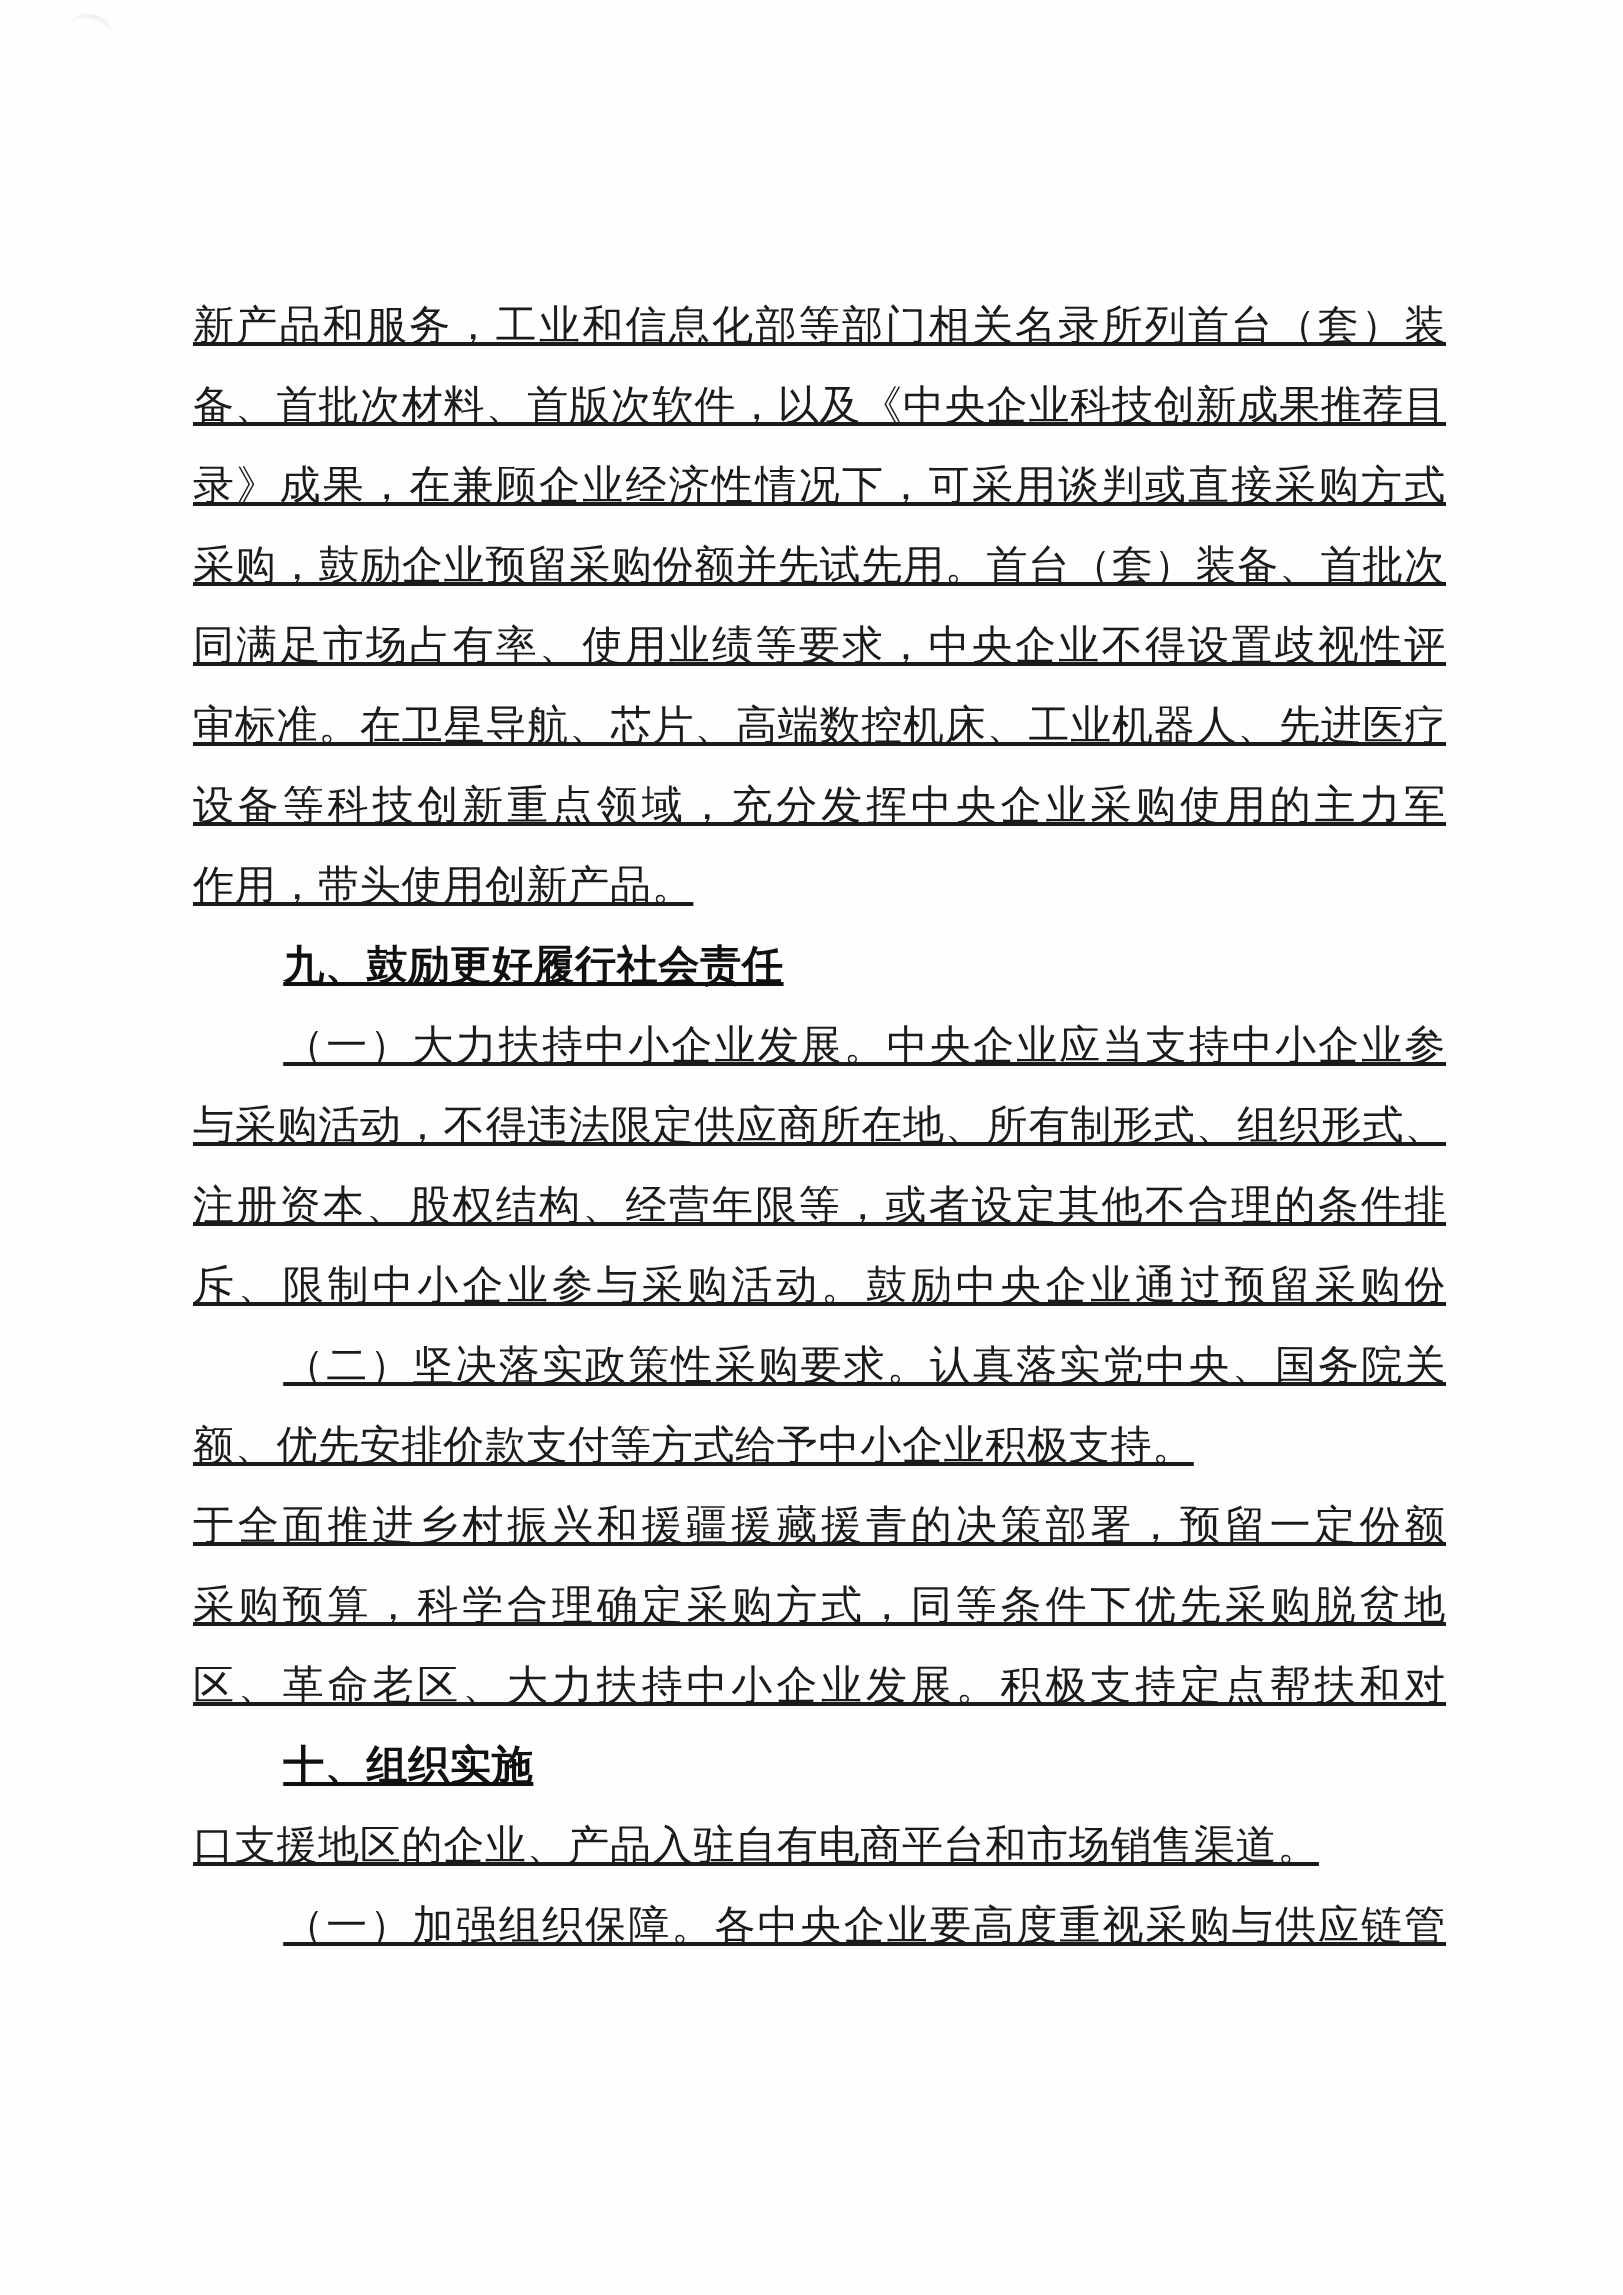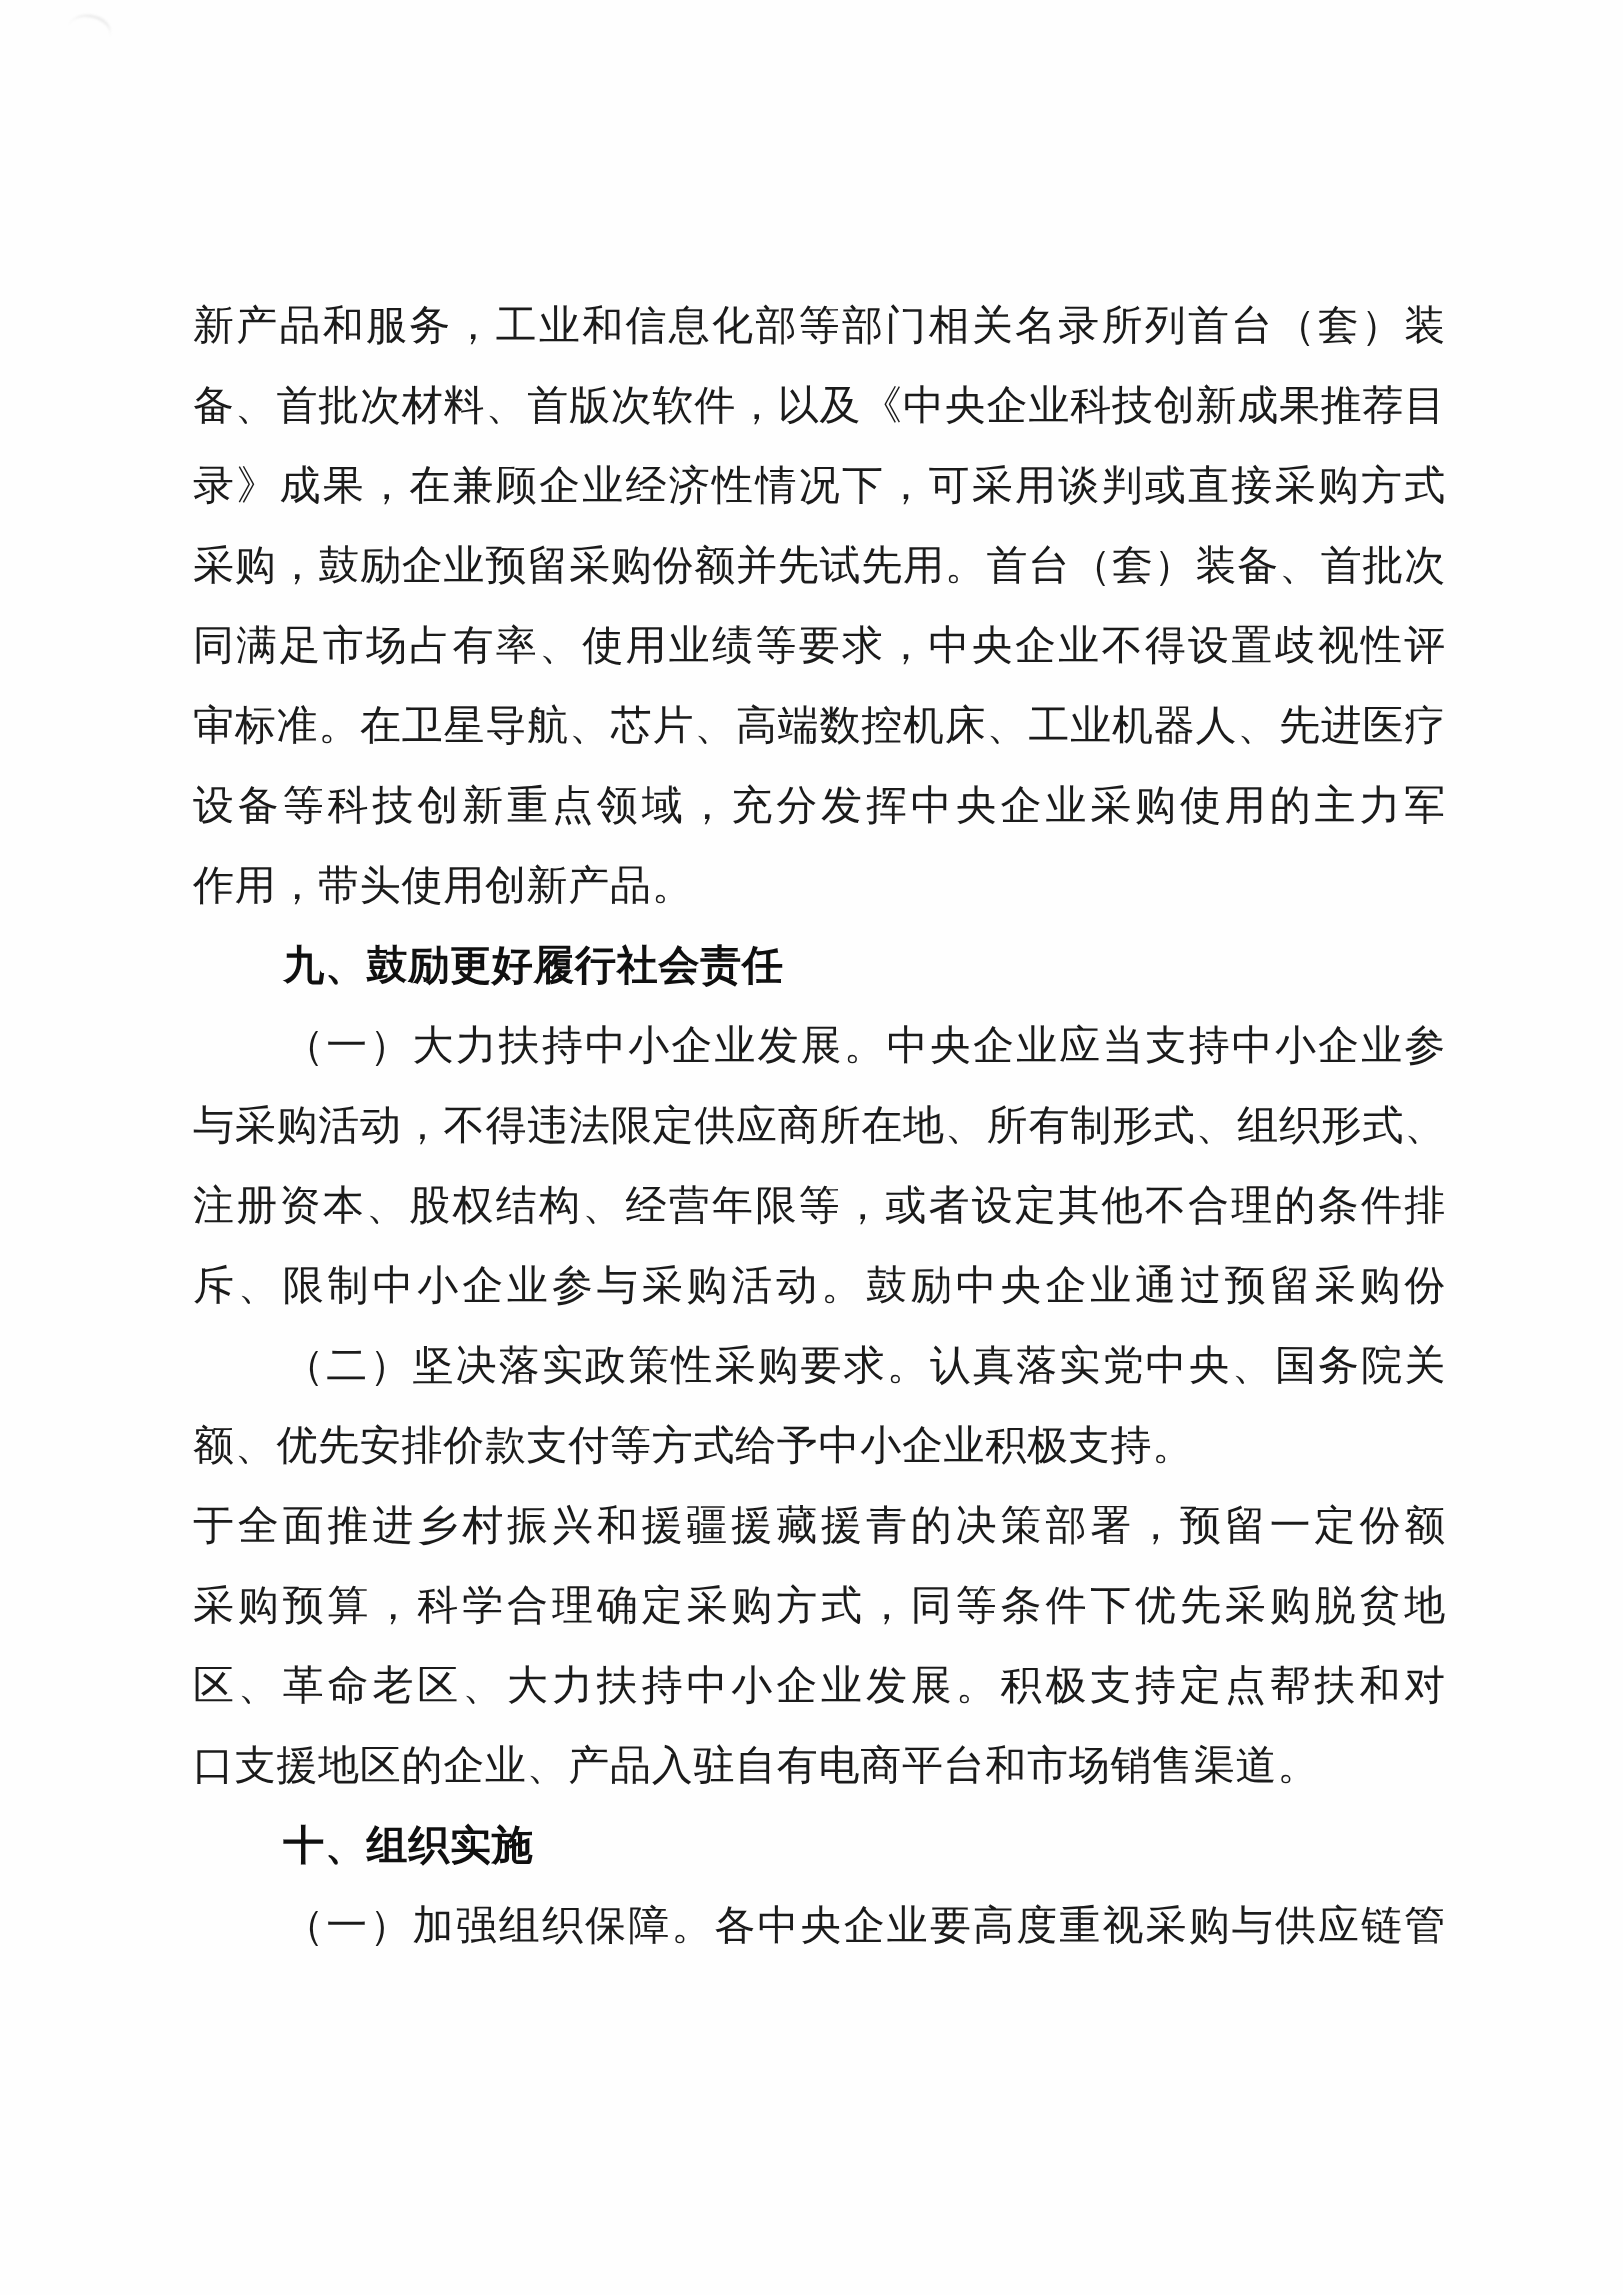--- a/index.html
+++ b/index.html
@@ -37,20 +37,21 @@
     color: #1b1b1b;
   }
   .line {
     height: 80px;
     line-height: 80px;
     font-size: 41px;
     letter-spacing: 0.7px;
     white-space: normal;
     text-align: justify;
     text-align-last: justify;
+    text-decoration: underline;
   }
   .line.last {
     text-align-last: left;
   }
   .line.indent {
     text-indent: 2.2em;
   }
   .line.heading {
     font-family: "Liberation Sans", "DejaVu Sans", sans-serif;
     font-weight: 700;
@@ -76,18 +77,18 @@
       <div class="line heading indent">九、鼓励更好履行社会责任</div>
       <div class="line indent">（一）大力扶持中小企业发展。中央企业应当支持中小企业参</div>
       <div class="line">与采购活动，不得违法限定供应商所在地、所有制形式、组织形式、</div>
       <div class="line">注册资本、股权结构、经营年限等，或者设定其他不合理的条件排</div>
       <div class="line">斥、限制中小企业参与采购活动。鼓励中央企业通过预留采购份</div>
       <div class="line indent">（二）坚决落实政策性采购要求。认真落实党中央、国务院关</div>
       <div class="line last">额、优先安排价款支付等方式给予中小企业积极支持。</div>
       <div class="line">于全面推进乡村振兴和援疆援藏援青的决策部署，预留一定份额</div>
       <div class="line">采购预算，科学合理确定采购方式，同等条件下优先采购脱贫地</div>
       <div class="line">区、革命老区、大力扶持中小企业发展。积极支持定点帮扶和对</div>
+      <div class="line heading indent">十、组织实施</div>
       <div class="line last">口支援地区的企业、产品入驻自有电商平台和市场销售渠道。</div>
-      <div class="line heading indent">十、组织实施</div>
       <div class="line indent">（一）加强组织保障。各中央企业要高度重视采购与供应链管</div>
     </div>
 </div>
 
 
 </body></html>

